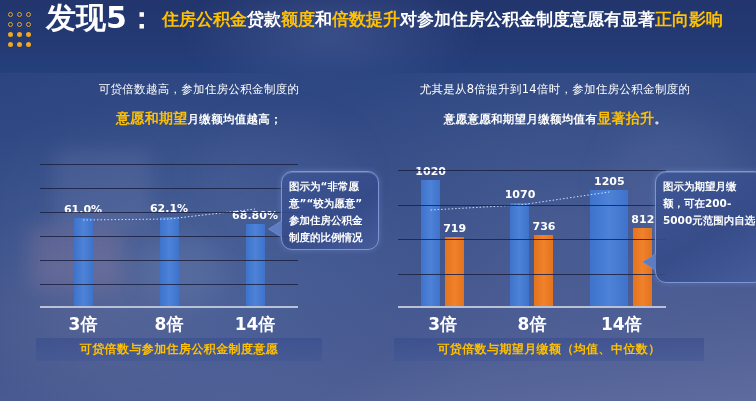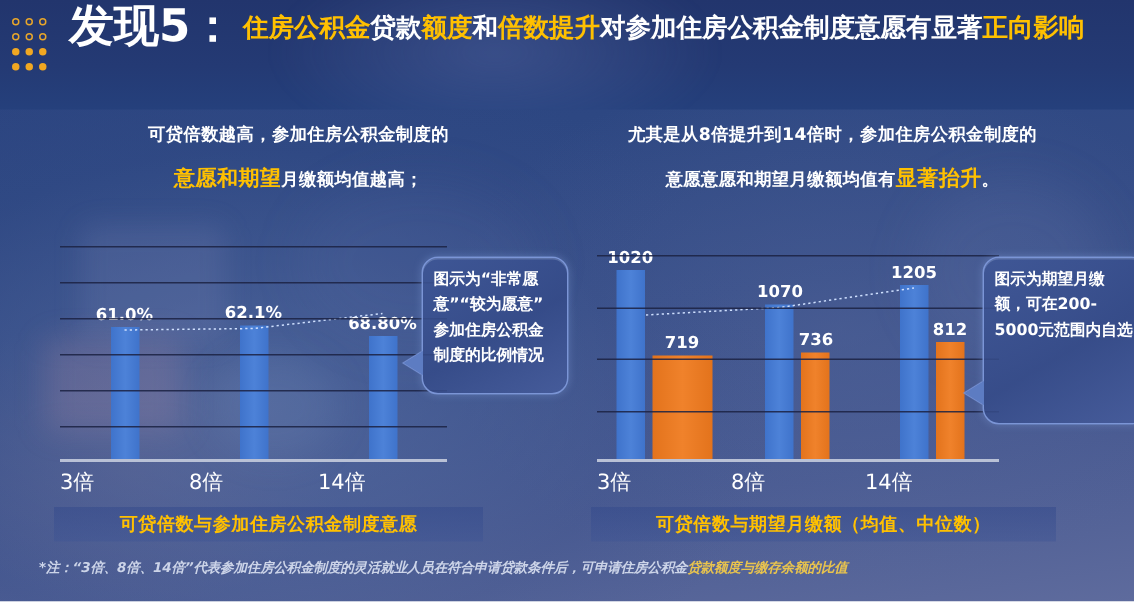--- a/index.html
+++ b/index.html
@@ -54,21 +54,21 @@
     font-size: 30px; font-weight: 700; color: #ffffff;
     letter-spacing: 0px; vertical-align: -3px;
     font-family: "DejaVu Sans", "Liberation Sans", sans-serif;
   }
   .t-body { font-size: 17px; font-weight: 700; letter-spacing: 0px; }
   .t-white { color: #ffffff; }
   .t-yellow { color: #ffc000; }
 
   
   .sub-col { position: absolute; top: 82px; text-align: center; color: #ffffff; }
-  .sub-col .l1 { font-size: 11.5px; font-weight: 700; letter-spacing: .3px; white-space: nowrap;}
+  .sub-col .l1 { font-size: 11.5px; font-weight: 400; letter-spacing: .3px; white-space: nowrap;}
   .sub-col .l2 { font-size: 11.5px; font-weight: 700; margin-top: 13px; letter-spacing: .3px; white-space: nowrap;}
   .sub-col .em { color: #ffc000; font-size: 14px; font-weight: 700; }
   #sub-left  { left: 34px;  width: 330px; }
   #sub-right { left: 386px; width: 338px; }
 
   
   .chart-box { position: absolute; }
   #chart-left  { left: 40px;  top: 160px; width: 258px; height: 148px; }
   #chart-right { left: 398px; top: 160px; width: 268px; height: 148px; }
 
@@ -81,35 +81,35 @@
   .bar { position: relative; width: 19px; }
   .bar.blue   { background: linear-gradient(90deg,#3f73cb 0%, #4d82d8 50%, #3f73cb 100%); }
   .bar.orange { background: linear-gradient(90deg,#e3731c 0%, #f0822b 50%, #e3731c 100%); }
   .bar .vlabel {
     position: absolute; left: 50%; transform: translateX(-50%);
     top: -15px; font-size: 11px; font-weight: 700; color: #ffffff; white-space: nowrap;
   }
   .bar.orange .vlabel { top: -15px; }
 
   .xaxis { position: absolute; left: 0; right: 0; top: 100%; display: flex; padding-top: 5px; }
-  .xaxis span { flex: 1; font-size: 14px; font-weight: 400; color: #ffffff; }
+  .xaxis span { flex: 1; text-align: center; font-size: 17px; font-weight: 700; color: #ffffff; }
 
   .trend { position: absolute; left: 0; top: 0; width: 100%; height: 100%; pointer-events: none; overflow: visible; }
 
   
   .callout {
     position: absolute;
     border-radius: 11px;
     border: 1.4px solid #7b95d6;
     background: linear-gradient(150deg, rgba(62,86,150,0.88) 0%, rgba(52,74,136,0.84) 55%, rgba(70,92,156,0.86) 100%);
     box-shadow: 0 0 6px rgba(140,170,230,0.32), inset 0 1px 0 rgba(190,210,245,0.25);
     color: #ffffff; font-size: 10.5px; font-weight: 700; line-height: 1.62;
     padding: 6px 7px;
   }
-  #callout-left  { left: 281px; top: 171px; width: 98px;  height: 92px; }
+  #callout-left  { left: 281px; top: 171px; width: 98px;  height: 79px; }
   #callout-right { left: 634px; top: 171px; width: 110px; height: 112px; margin-left: 21px; }
   .callout .tail {
     position: absolute; width: 0; height: 0;
     border-top: 8px solid transparent; border-bottom: 8px solid transparent;
     border-right: 13px solid #5d7cc2;
     left: -13px; bottom: 12px;
     filter: drop-shadow(-1px 0 0 #7b95d6);
   }
 
   
@@ -220,34 +220,34 @@
   </div>
 
   <div class="chart-box" id="chart-right">
     <div class="plot" id="plot-right">
       <div class="axis"></div>
       <div class="bars" id="bars-right">
           <div class="grp" style="gap: 5px;">
             <div class="bar blue" style="width: 19px; height: 126px;">
               <span class="vlabel">1020</span>
             </div>
-            <div class="bar orange" style="width: 40px; height: 69px;">
+            <div class="bar orange" style="width: 19px; height: 69px;">
               <span class="vlabel">719</span>
             </div>
           </div>
           <div class="grp" style="gap: 5px;">
             <div class="bar blue" style="width: 19px; height: 103px;">
               <span class="vlabel">1070</span>
             </div>
             <div class="bar orange" style="width: 19px; height: 71px; margin-top: 36px;">
               <span class="vlabel">736</span>
             </div>
           </div>
           <div class="grp" style="gap: 5px;">
-            <div class="bar blue" style="width: 19px; height: 116px;">
+            <div class="bar blue" style="width: 38px; height: 116px;">
               <span class="vlabel">1205</span>
             </div>
             <div class="bar orange" style="width: 19px; height: 78px;">
               <span class="vlabel">812</span>
             </div>
           </div>
         </div>
       <svg class="trend" id="trend-right" viewBox="0 0 268 148" preserveAspectRatio="none">
           <polyline points="32.666666666666664,50 122,45 211.33333333333331,32" fill="none" stroke="#cfe0ff" stroke-width="1" stroke-dasharray="1.5,2"></polyline>
         </svg>
@@ -269,17 +269,14 @@
   </div>
 
   <div class="callout" id="callout-right">
     <span>图示为期望月缴额，可在200-5000元范围内自选</span>
     <span class="tail"></span>
   </div>
 
   <div class="caption" id="cap-right">可贷倍数与期望月缴额（均值、中位数）</div>
   <div class="caption" id="cap-left">可贷倍数与参加住房公积金制度意愿</div>
 
-  <div id="footnote">
-    <span>*注：“3倍、8倍、14倍”代表参加住房公积金制度的灵活就业人员在符合申请贷款条件后，可申请住房公积金</span><span class="hl">贷款额度与缴存余额的比值</span>
-  </div>
 
 </div>
 
 </body></html>

